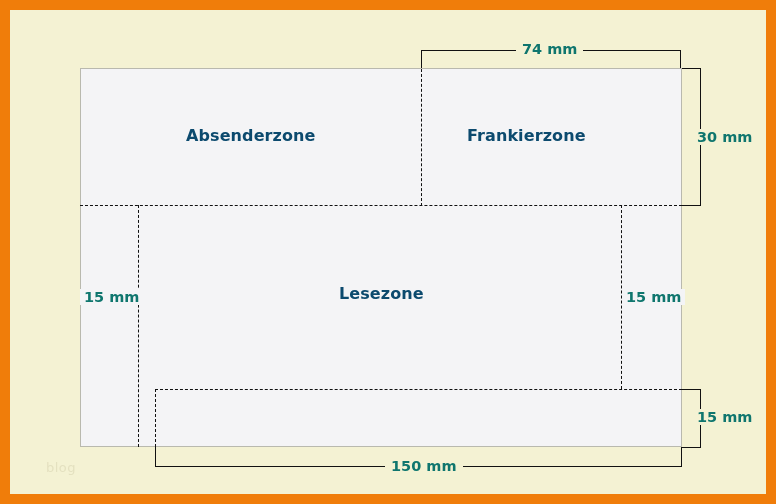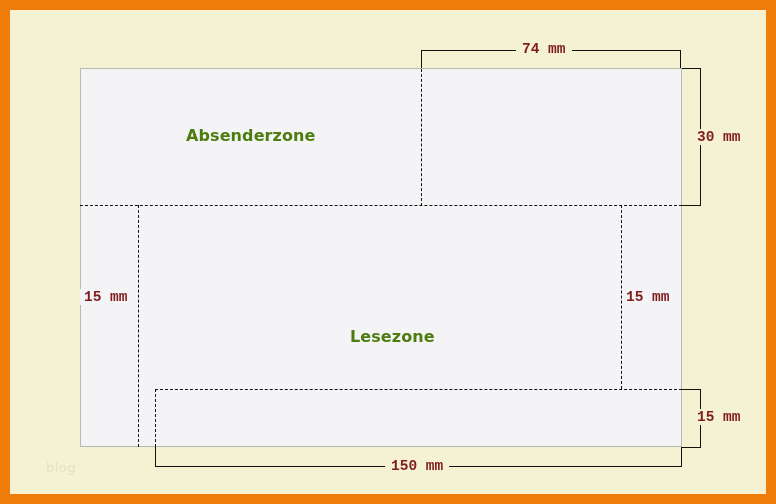--- a/index.html
+++ b/index.html
@@ -35,40 +35,39 @@
     border-top: 1.6px dashed #111111;
   }
   .dash-v {
     position: absolute;
     width: 0;
     border-left: 1.6px dashed #111111;
   }
   
   .zone-label {
     position: absolute;
-    color: #4d7c0f;
+    color: #0c4a6e;
     font-size: 16px;
     font-weight: bold;
     white-space: nowrap;
     letter-spacing: 0.1px;
   }
   
   .dim-line {
     position: absolute;
     background: #111111;
   }
   .dim-h { height: 1.4px; }
   .dim-v { width: 1.4px; }
   .dim-text {
     position: absolute;
-    color: #7f1d1d;
+    color: #0f766e;
     font-size: 14.5px;
     font-weight: bold;
     white-space: nowrap;
-    font-family: Liberation Mono, monospace;
   }
   .dim-text-bg {
     background: #f4f2d3;
     padding: 0 6px;
   }
   .dim-text-bg-inner {
     background: #f4f4f6;
     padding: 0 4px;
   }
   
@@ -96,22 +95,23 @@
   <div class="dash-v" style="left:128px; top:195px; height:242px;"></div>
 
   <div class="dash-v" style="left:611px; top:195px; height:184px;"></div>
 
   <div class="dash-h" style="left:145px; top:379px; width:527px;"></div>
 
   <div class="dash-v" style="left:145px; top:379px; height:58px;"></div>
 
   <div class="zone-label" style="left:176px; top:116px;">Absenderzone</div>
 
+  <div class="zone-label" style="left:457px; top:116px;">Frankierzone</div>
 
-  <div class="zone-label" style="left:340px; top:274px;margin-top:43px;">Lesezone</div>
+  <div class="zone-label" style="left:329px; top:274px;">Lesezone</div>
 
 
   <div class="dim-line dim-h" style="left:411px; top:40px; width:260px;"></div>
   <div class="dim-line dim-v" style="left:411px; top:40px; height:18px;"></div>
   <div class="dim-line dim-v" style="left:670px; top:40px; height:18px;"></div>
   <div class="dim-text dim-text-bg" style="left:506px; top:31px;">74 mm</div>
 
   <div class="dim-line dim-v" style="left:690px; top:58px; height:138px;"></div>
   <div class="dim-line dim-h" style="left:672px; top:58px; width:19px;"></div>
   <div class="dim-line dim-h" style="left:672px; top:195px; width:19px;"></div>

